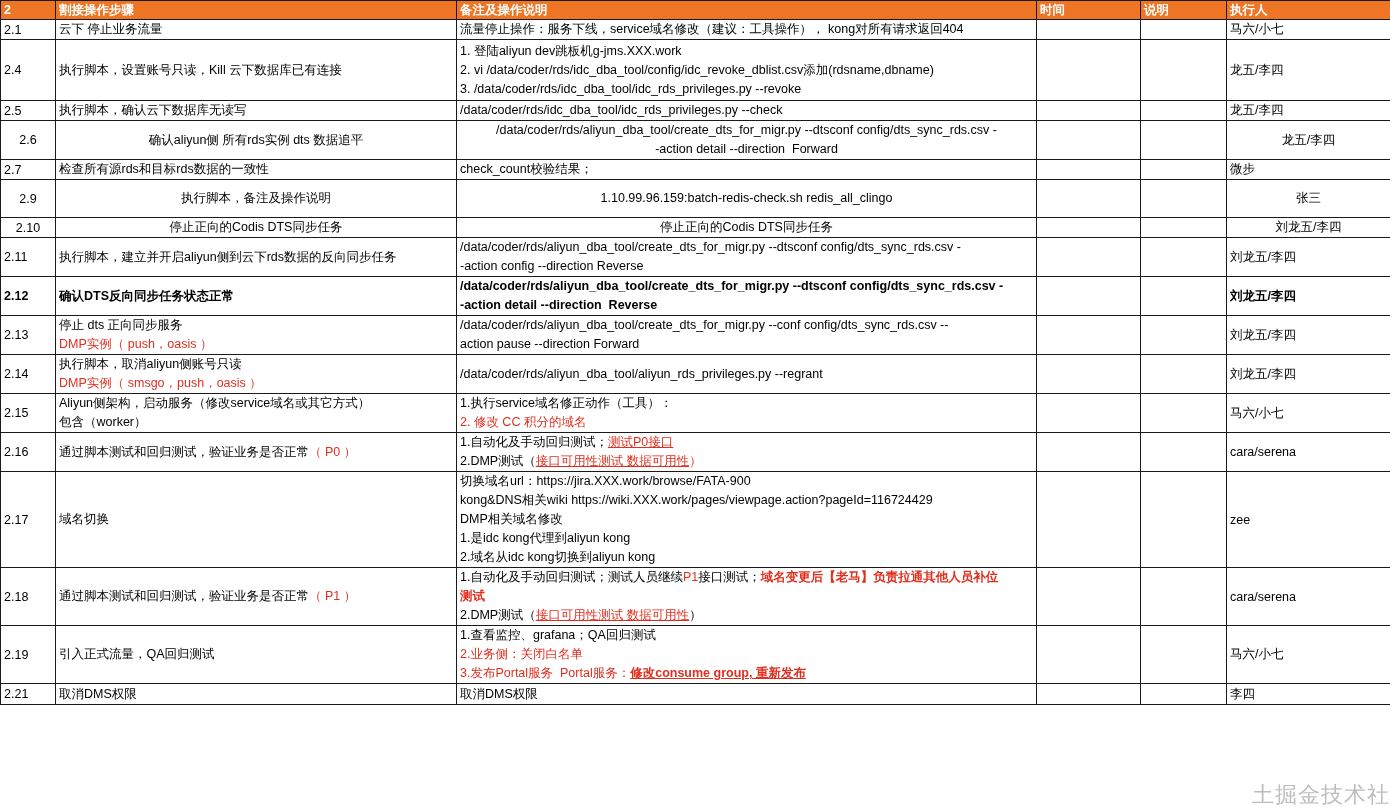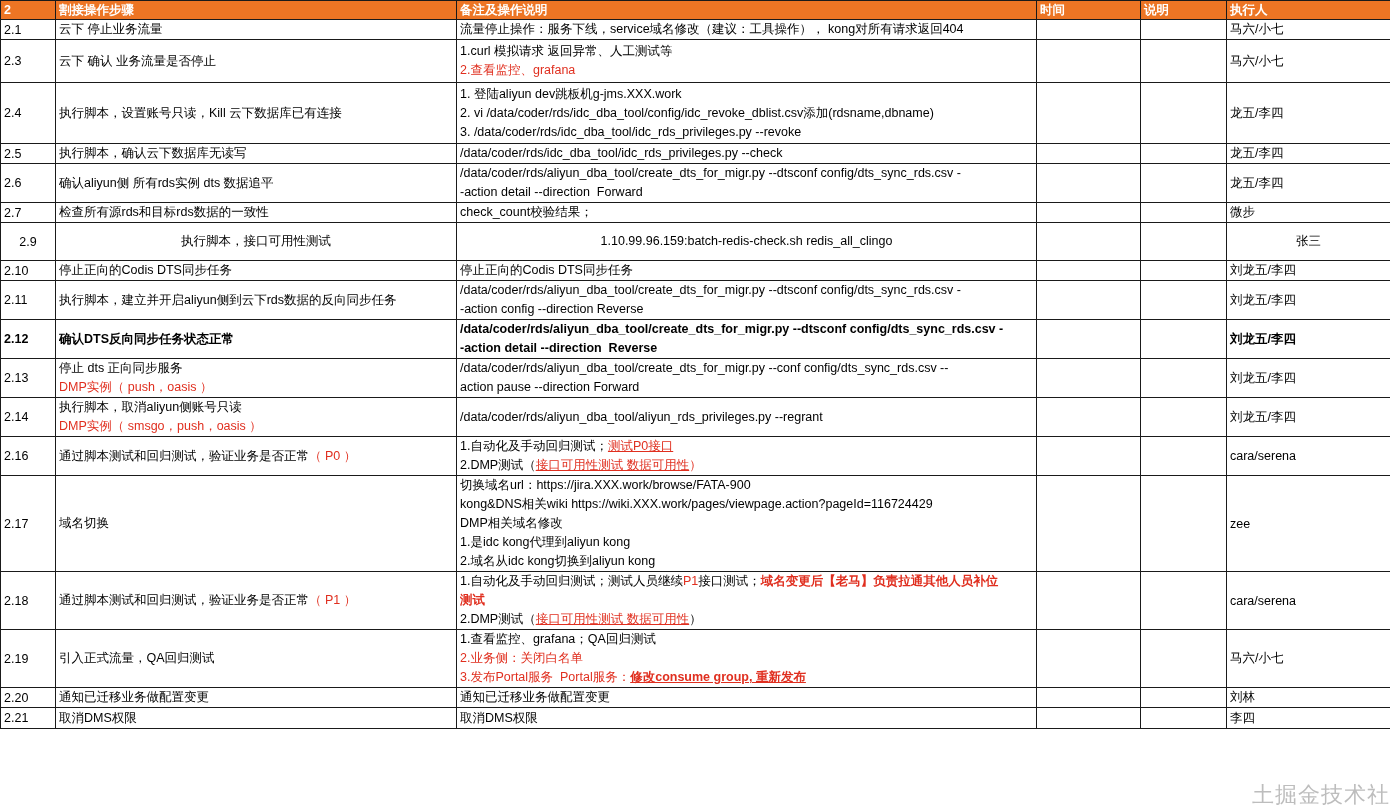--- a/index.html
+++ b/index.html
@@ -71,33 +71,20 @@
         <td class="c-step">
           <div class="line"><span>云下 停止业务流量</span></div>
         </td>
         <td class="c-note">
           <div class="line"><span>流量停止操作：服务下线，service域名修改（建议：工具操作）， kong对所有请求返回404</span></div>
         </td>
         <td class="c-time"></td>
         <td class="c-desc"></td>
         <td class="c-owner">马六/小七</td>
       </tr>
-      <tr style="height: 43px;">
-        <td class="c-id">2.3</td>
-        <td class="c-step">
-          <div class="line"><span>云下 确认 业务流量是否停止</span></div>
-        </td>
-        <td class="c-note">
-          <div class="line"><span>1.curl 模拟请求 返回异常、人工测试等</span></div>
-          <div class="line"><span class="red">2.查看监控、grafana</span></div>
-        </td>
-        <td class="c-time"></td>
-        <td class="c-desc"></td>
-        <td class="c-owner">马六/小七</td>
-      </tr>
       <tr style="height: 61px;">
         <td class="c-id">2.4</td>
         <td class="c-step">
           <div class="line"><span>执行脚本，设置账号只读，Kill 云下数据库已有连接</span></div>
         </td>
         <td class="c-note">
           <div class="line"><span>1. 登陆aliyun dev跳板机g-jms.XXX.work</span></div>
           <div class="line"><span>2. vi /data/coder/rds/idc_dba_tool/config/idc_revoke_dblist.csv添加(rdsname,dbname)</span></div>
           <div class="line"><span>3. /data/coder/rds/idc_dba_tool/idc_rds_privileges.py --revoke</span></div>
         </td>
@@ -110,21 +97,21 @@
         <td class="c-step">
           <div class="line"><span>执行脚本，确认云下数据库无读写</span></div>
         </td>
         <td class="c-note">
           <div class="line"><span>/data/coder/rds/idc_dba_tool/idc_rds_privileges.py --check</span></div>
         </td>
         <td class="c-time"></td>
         <td class="c-desc"></td>
         <td class="c-owner">龙五/李四</td>
       </tr>
-      <tr style="height: 38px;">
+      <tr style="height: 38px; text-align: center;">
         <td class="c-id">2.6</td>
         <td class="c-step">
           <div class="line"><span>确认aliyun侧 所有rds实例 dts 数据追平</span></div>
         </td>
         <td class="c-note">
           <div class="line"><span>/data/coder/rds/aliyun_dba_tool/create_dts_for_migr.py --dtsconf config/dts_sync_rds.csv -</span></div>
           <div class="line"><span>-action detail --direction  Forward</span></div>
         </td>
         <td class="c-time"></td>
         <td class="c-desc"></td>
@@ -138,30 +125,30 @@
         <td class="c-note">
           <div class="line"><span>check_count校验结果；</span></div>
         </td>
         <td class="c-time"></td>
         <td class="c-desc"></td>
         <td class="c-owner">微步</td>
       </tr>
       <tr style="height: 38px; text-align: center;">
         <td class="c-id">2.9</td>
         <td class="c-step">
-          <div class="line"><span>执行脚本，接口可用性测试</span></div>
+          <div class="line"><span>执行脚本，备注及操作说明</span></div>
         </td>
         <td class="c-note">
           <div class="line"><span>1.10.99.96.159:batch-redis-check.sh redis_all_clingo</span></div>
         </td>
         <td class="c-time"></td>
         <td class="c-desc"></td>
         <td class="c-owner">张三</td>
       </tr>
-      <tr style="height: 19px;">
+      <tr style="height: 19px; text-align: center;">
         <td class="c-id">2.10</td>
         <td class="c-step">
           <div class="line"><span>停止正向的Codis DTS同步任务</span></div>
         </td>
         <td class="c-note">
           <div class="line"><span>停止正向的Codis DTS同步任务</span></div>
         </td>
         <td class="c-time"></td>
         <td class="c-desc"></td>
         <td class="c-owner">刘龙五/李四</td>
@@ -211,20 +198,34 @@
         <td class="c-step">
           <div class="line"><span>执行脚本，取消aliyun侧账号只读</span></div>
           <div class="line"><span class="red">DMP实例（ smsgo，push，oasis ）</span></div>
         </td>
         <td class="c-note">
           <div class="line"><span>/data/coder/rds/aliyun_dba_tool/aliyun_rds_privileges.py --regrant</span></div>
         </td>
         <td class="c-time"></td>
         <td class="c-desc"></td>
         <td class="c-owner">刘龙五/李四</td>
+      </tr>
+      <tr style="height: 38px;">
+        <td class="c-id">2.15</td>
+        <td class="c-step">
+          <div class="line"><span>Aliyun侧架构，启动服务（修改service域名或其它方式）</span></div>
+          <div class="line"><span>包含（worker）</span></div>
+        </td>
+        <td class="c-note">
+          <div class="line"><span>1.执行service域名修正动作（工具）：</span></div>
+          <div class="line"><span class="red">2. 修改 CC 积分的域名</span></div>
+        </td>
+        <td class="c-time"></td>
+        <td class="c-desc"></td>
+        <td class="c-owner">马六/小七</td>
       </tr>
       <tr style="height: 38px;">
         <td class="c-id">2.16</td>
         <td class="c-step">
           <div class="line"><span>通过脚本测试和回归测试，验证业务是否正常</span><span class="red">（ P0 ）</span></div>
         </td>
         <td class="c-note">
           <div class="line"><span>1.自动化及手动回归测试；</span><span class="red u">测试P0接口</span></div>
           <div class="line"><span>2.DMP测试（</span><span class="red u">接口可用性测试 数据可用性</span><span class="red">）</span></div>
         </td>
@@ -268,32 +269,20 @@
           <div class="line"><span>引入正式流量，QA回归测试</span></div>
         </td>
         <td class="c-note">
           <div class="line"><span>1.查看监控、grafana；QA回归测试</span></div>
           <div class="line"><span class="red">2.业务侧：关闭白名单</span></div>
           <div class="line"><span class="red">3.发布Portal服务  Portal服务：</span><span class="red b u">修改consume group, 重新发布</span></div>
         </td>
         <td class="c-time"></td>
         <td class="c-desc"></td>
         <td class="c-owner">马六/小七</td>
-      </tr>
-      <tr style="height: 19px;">
-        <td class="c-id">2.20</td>
-        <td class="c-step">
-          <div class="line"><span>通知已迁移业务做配置变更</span></div>
-        </td>
-        <td class="c-note">
-          <div class="line"><span>通知已迁移业务做配置变更</span></div>
-        </td>
-        <td class="c-time"></td>
-        <td class="c-desc"></td>
-        <td class="c-owner">刘林</td>
       </tr>
       <tr style="height: 21px;">
         <td class="c-id">2.21</td>
         <td class="c-step">
           <div class="line"><span>取消DMS权限</span></div>
         </td>
         <td class="c-note">
           <div class="line"><span>取消DMS权限</span></div>
         </td>
         <td class="c-time"></td>

